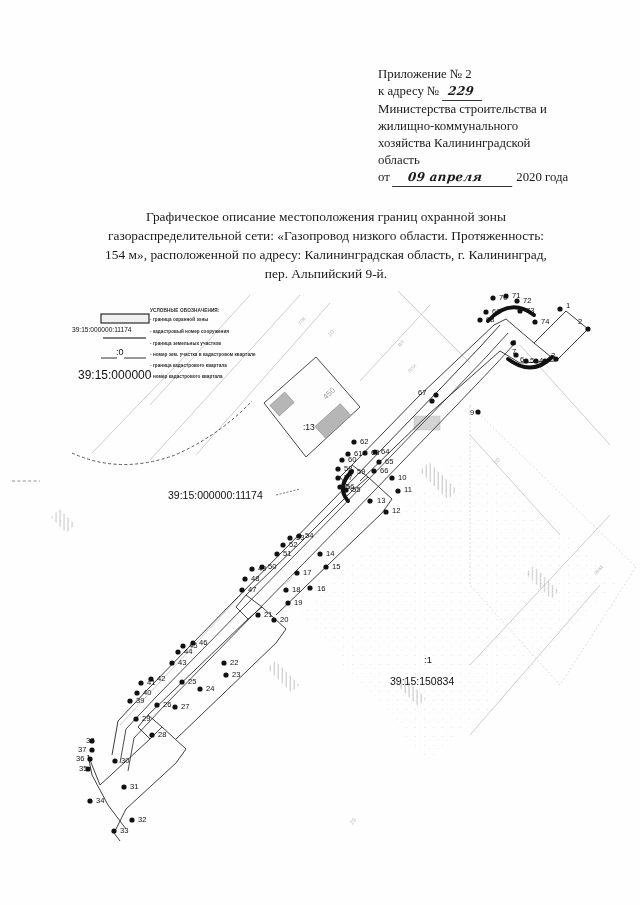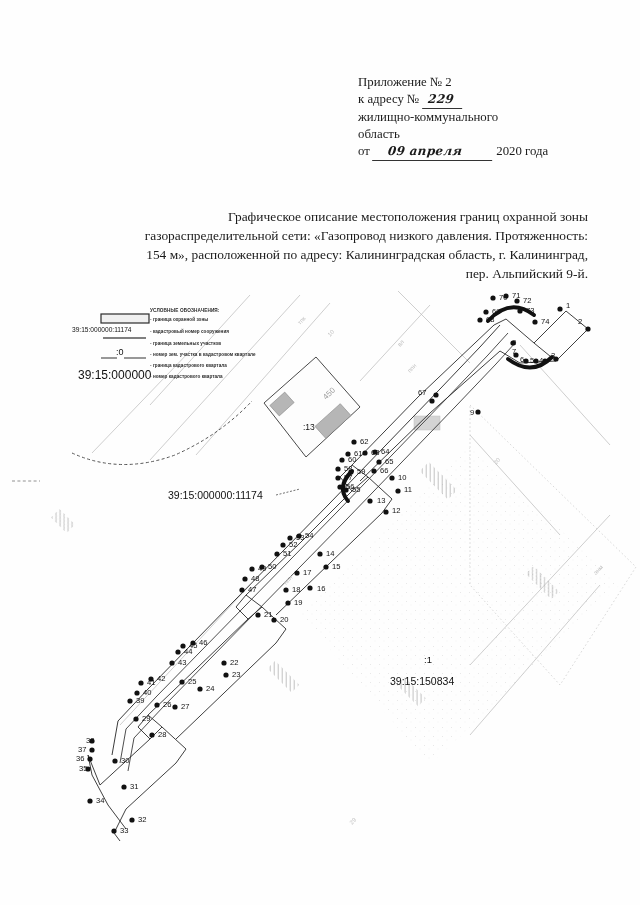--- a/index.html
+++ b/index.html
@@ -19,26 +19,25 @@
   }
   .page {
     position: absolute;
     inset: 0;
     background: #fefefe;
   }
 
   
   .header-block {
     position: absolute;
-    left: 358px;
+    left: 378px;
     top: 66px;
     width: 250px;
     font-size: 12.8px;
     line-height: 1.33;
-    margin-top: 8px;
   }
   .header-block .hline {
     white-space: nowrap;
   }
   .handwritten {
     font-family: "DejaVu Serif", serif;
     font-style: italic;
     font-weight: 600;
     letter-spacing: .3px;
     border-bottom: 1px solid #333;
@@ -52,21 +51,21 @@
     min-width: 92px;
     text-align: center;
   }
 
   
   .doc-title {
     position: absolute;
     left: 64px;
     top: 207px;
     width: 524px;
-    text-align: right;
+    text-align: center;
     font-size: 13.4px;
     line-height: 1.42;
   }
   .doc-title .t-line { display: block; }
 
   
   .map-area {
     position: absolute;
     left: 0;
     top: 285px;
@@ -117,32 +116,34 @@
 <body>
 
 <div class="page">
 
   <div class="header-block">
     <div class="hline">Приложение № 2</div>
     <div class="hline">
       <span>к адресу №</span>
       <span class="handwritten">229</span>
     </div>
+    <div class="hline">Министерства строительства и</div>
     <div class="hline">жилищно-коммунального</div>
+    <div class="hline">хозяйства Калининградской</div>
     <div class="hline">область</div>
     <div class="hline">
       <span>от</span>
       <span class="handwritten hw-date">09 апреля</span>
       <span>2020 года</span>
     </div>
   </div>
 
   <div class="doc-title">
     <span class="t-line">Графическое описание местоположения границ охранной зоны</span>
-    <span class="t-line">газораспределительной сети: «Газопровод низкого давления. Протяженность:</span>
+    <span class="t-line">газораспределительной сети: «Газопровод низкого области. Протяженность:</span>
     <span class="t-line">154 м», расположенной по адресу: Калининградская область, г. Калининград,</span>
     <span class="t-line">пер. Альпийский 9-й.</span>
   </div>
 
   <div class="map-area">
     <svg class="map-svg" width="640" height="590" viewBox="0 0 640 590" xmlns="http://www.w3.org/2000/svg">
       <defs>
         <pattern id="hatchGrey" width="4" height="4" patternTransform="rotate(45)" patternUnits="userSpaceOnUse">
           <line x1="0" y1="0" x2="0" y2="4" stroke="#9a9a9a" stroke-width="1.6"></line>
         </pattern>

